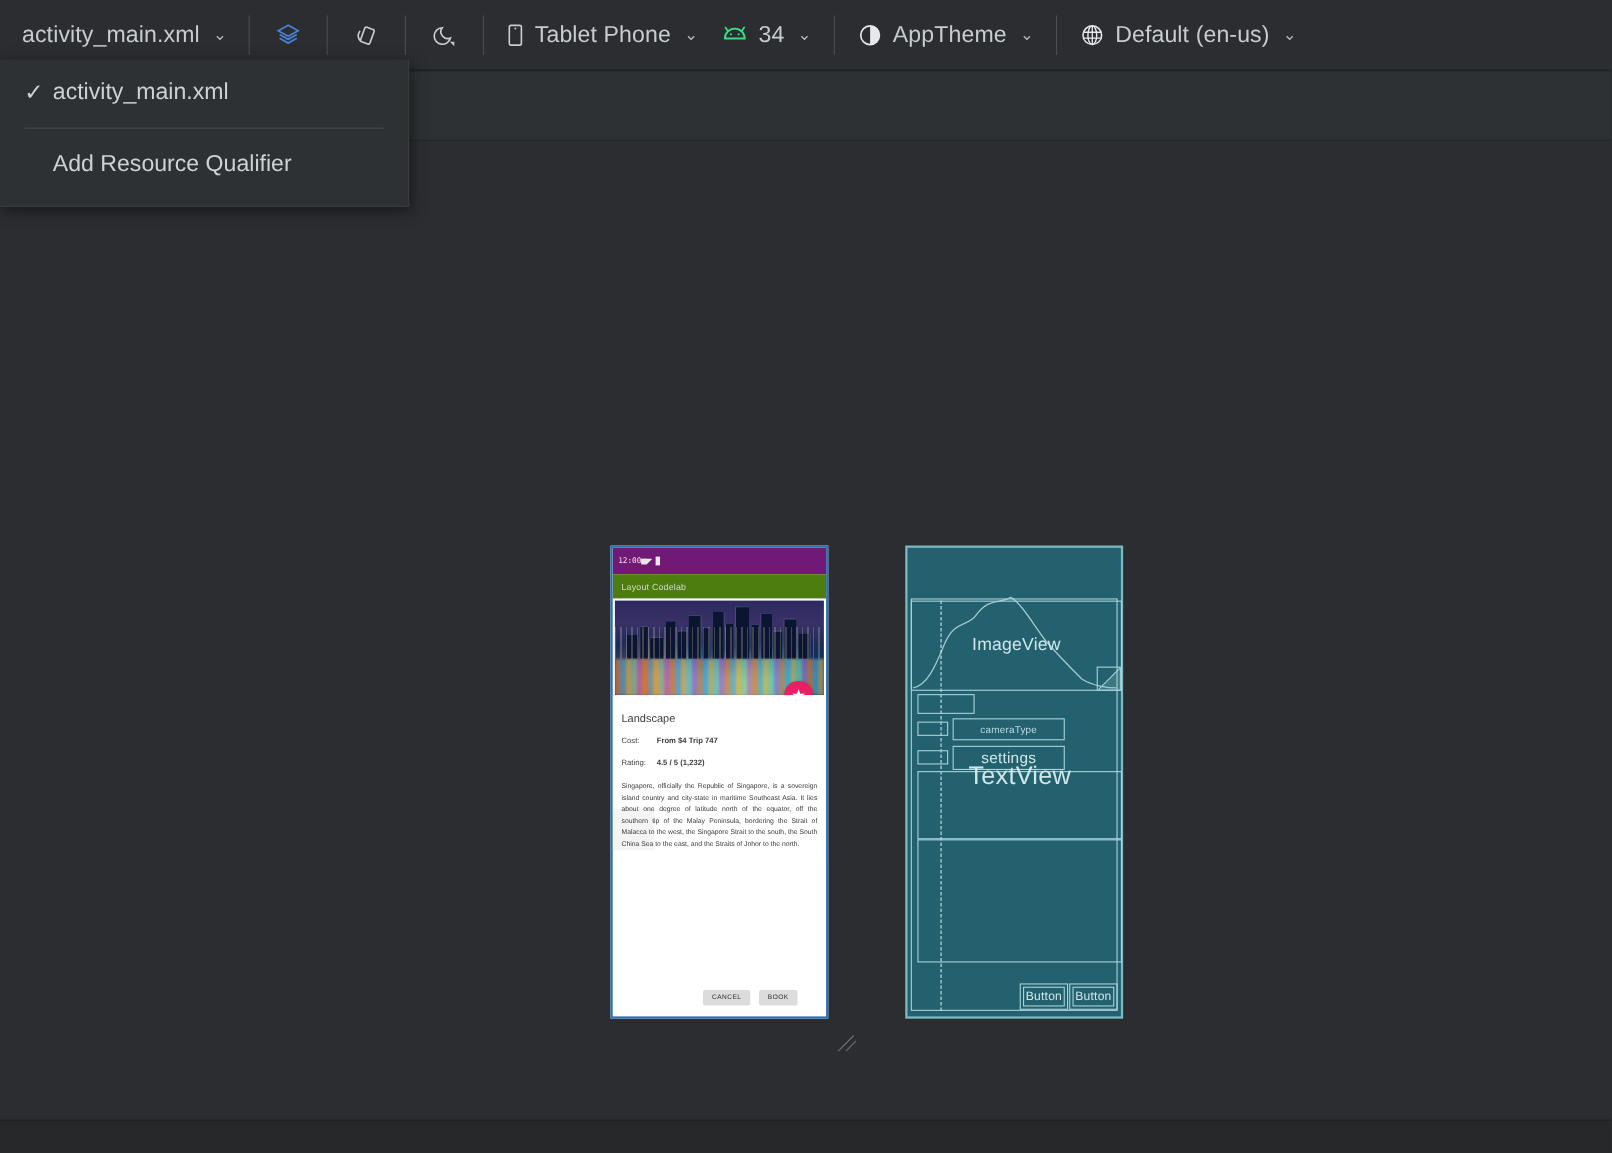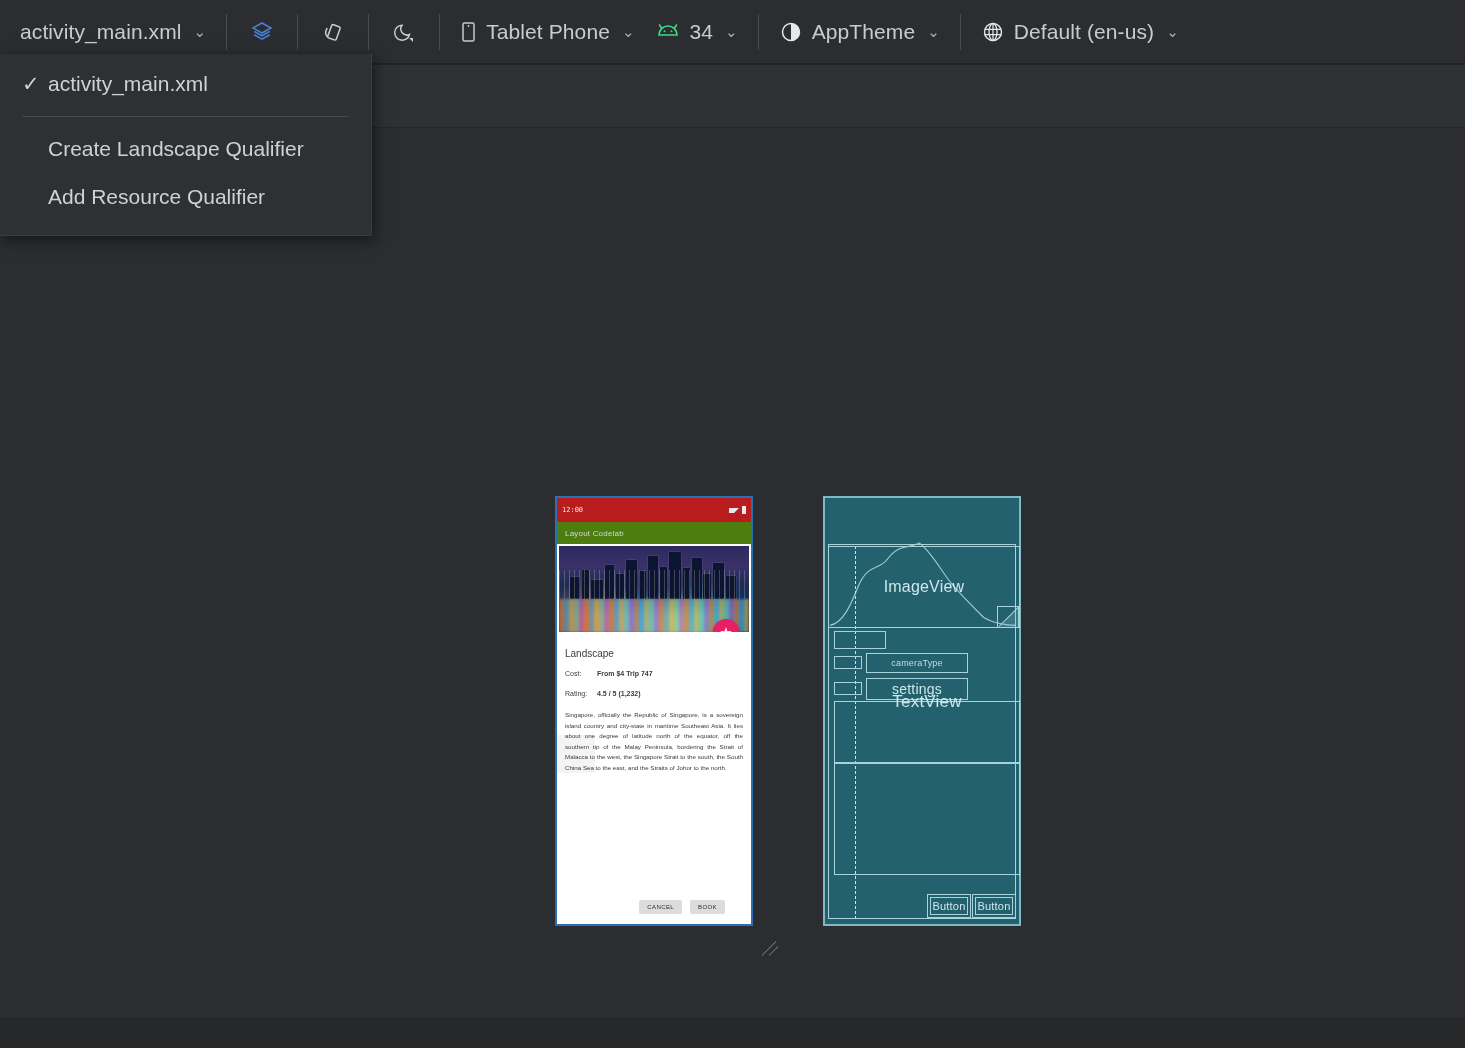--- a/index.html
+++ b/index.html
@@ -91,22 +91,22 @@
 
   
   .device {
     position: absolute; left: 555px; top: 368px;
     width: 198px; height: 430px;
     border: 2px solid #2b6fb5;
     background: #ffffff;
     overflow: hidden;
   }
   .dev-status {
-    height: 15px; background: #b91c1c;
-    display: flex; align-items: center; justify-content: space-between;
+    height: 15px; background: #701a75;
+    display: flex; align-items: center; 
     padding: 12px 5px;
   }
   .dev-time {
     color: #e8e8e8; font-size: 7px; font-family: "DejaVu Sans Mono", monospace;
     filter: blur(.35px);
   }
   .dev-sysicons { display: flex; align-items: center; gap: 3px; }
   .sig { width: 0; height: 0; border-left: 5px solid #e8e8e8; border-right: 5px solid transparent;
          border-top: 5px solid #e8e8e8; border-bottom: 0; transform: rotate(0deg); }
   .bat { width: 4px; height: 8px; background: #e8e8e8; }
@@ -239,21 +239,21 @@
     content:""; position:absolute; left:1px; top:19px; width:27px; height:1px;
     background:#a8d3da; transform-origin:left center; transform:rotate(-45deg);
   }
   .bp-tiny1 { left: 9px; top: 133px; width: 52px; height: 18px; }
   .bp-tiny2 { left: 9px; top: 158px; width: 28px; height: 13px; }
   .bp-tiny3 { left: 9px; top: 184px; width: 28px; height: 13px; }
   .bp-camera { left: 41px; top: 155px; width: 102px; height: 20px; }
   .bp-settings { left: 41px; top: 180px; width: 102px; height: 22px; font-size: 14px; }
   .bp-textview {
     left: 9px; top: 203px; width: 186px; height: 62px;
-    align-items: flex-start; font-size: 17px;
+    align-items: flex-start; font-size: 23px;
   }
   .bp-textview span { margin-top: -10px; }
   .bp-bigbox { left: 9px; top: 265px; width: 186px; height: 112px; }
   .bp-btn1 { left: 102px; top: 396px; width: 44px; height: 24px; font-size: 11px; }
   .bp-btn2 { left: 147px; top: 396px; width: 44px; height: 24px; font-size: 11px; }
   .bp-btn-inner {
     position: absolute; left: 2px; top: 2px; right: 2px; bottom: 2px;
     border: 1px solid #a8d3da;
   }
 </style>
@@ -461,21 +461,17 @@
   </div>
 
   <div class="menu">
     <div class="menu-item">
       <span class="menu-check">✓</span>
       <span>activity_main.xml</span>
     </div>
     <div class="menu-sep"></div>
     <div class="menu-item">
       <span class="menu-check"></span>
-      <span>Create Landscape Qualifier</span>
-    </div>
-    <div class="menu-item">
-      <span class="menu-check"></span>
       <span>Add Resource Qualifier</span>
     </div>
   </div>
 
 </div>
 
 </body></html>

